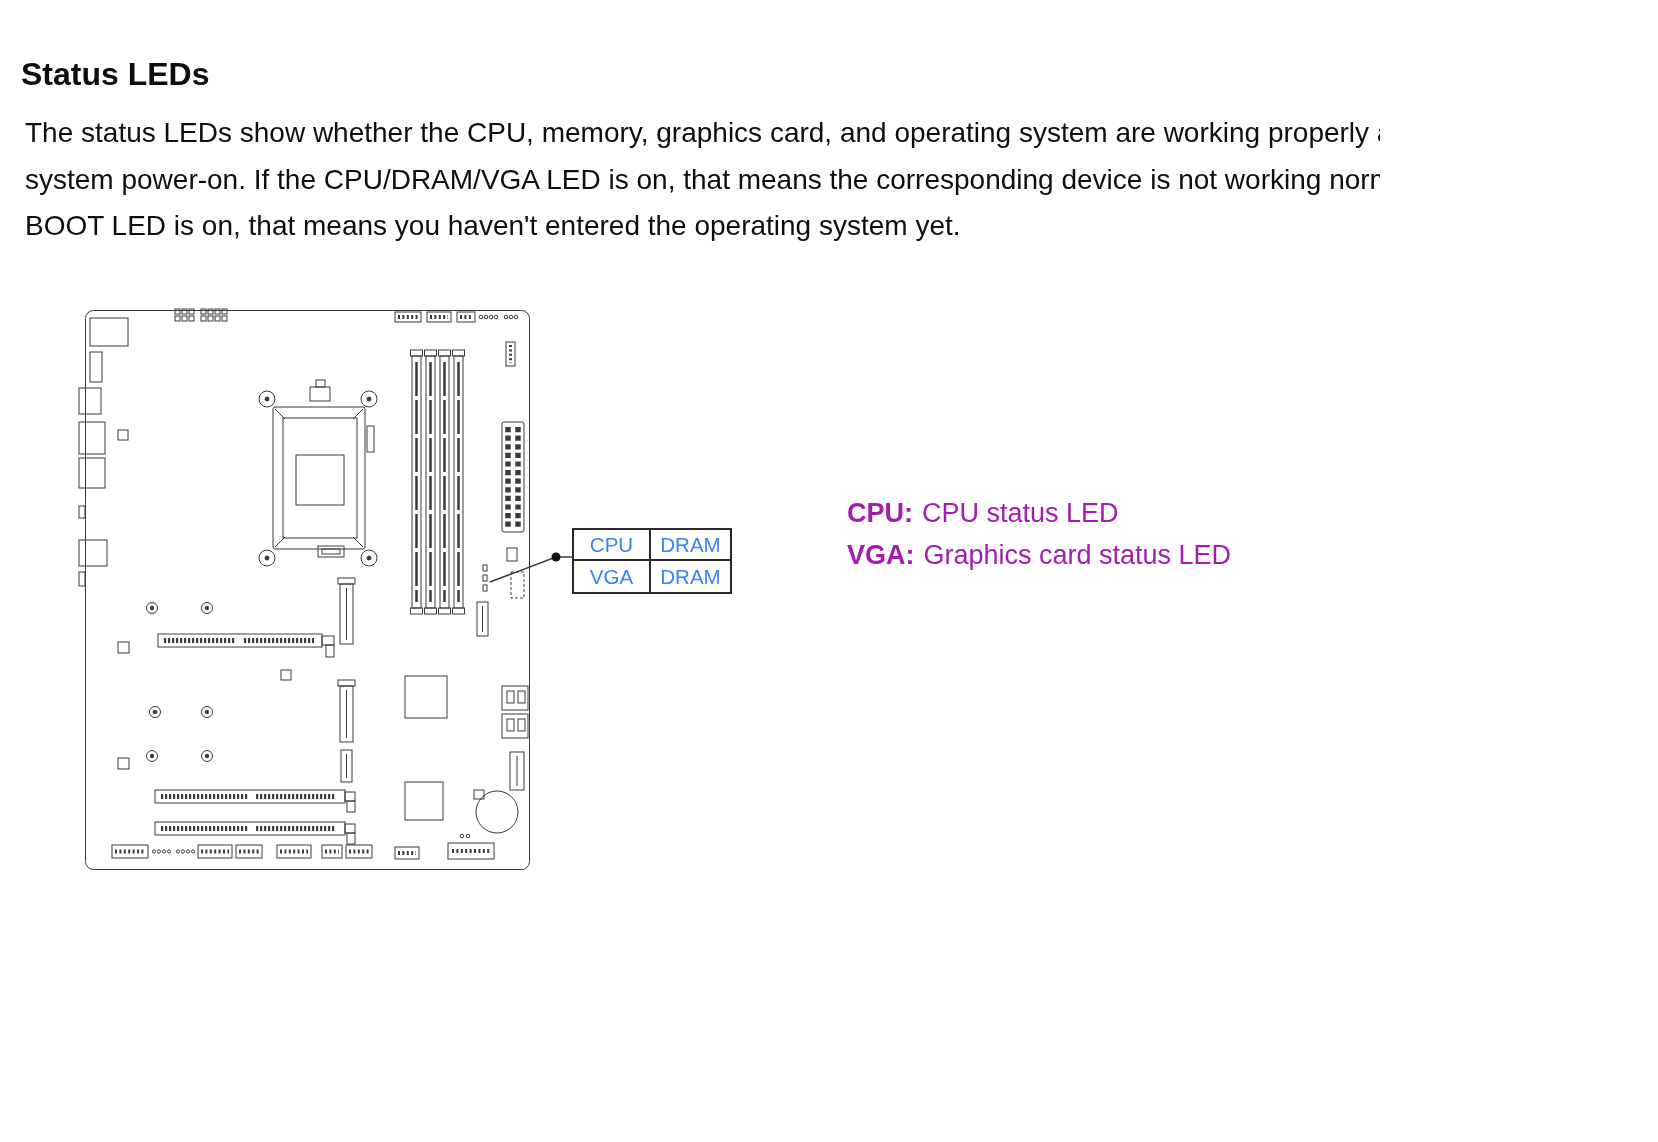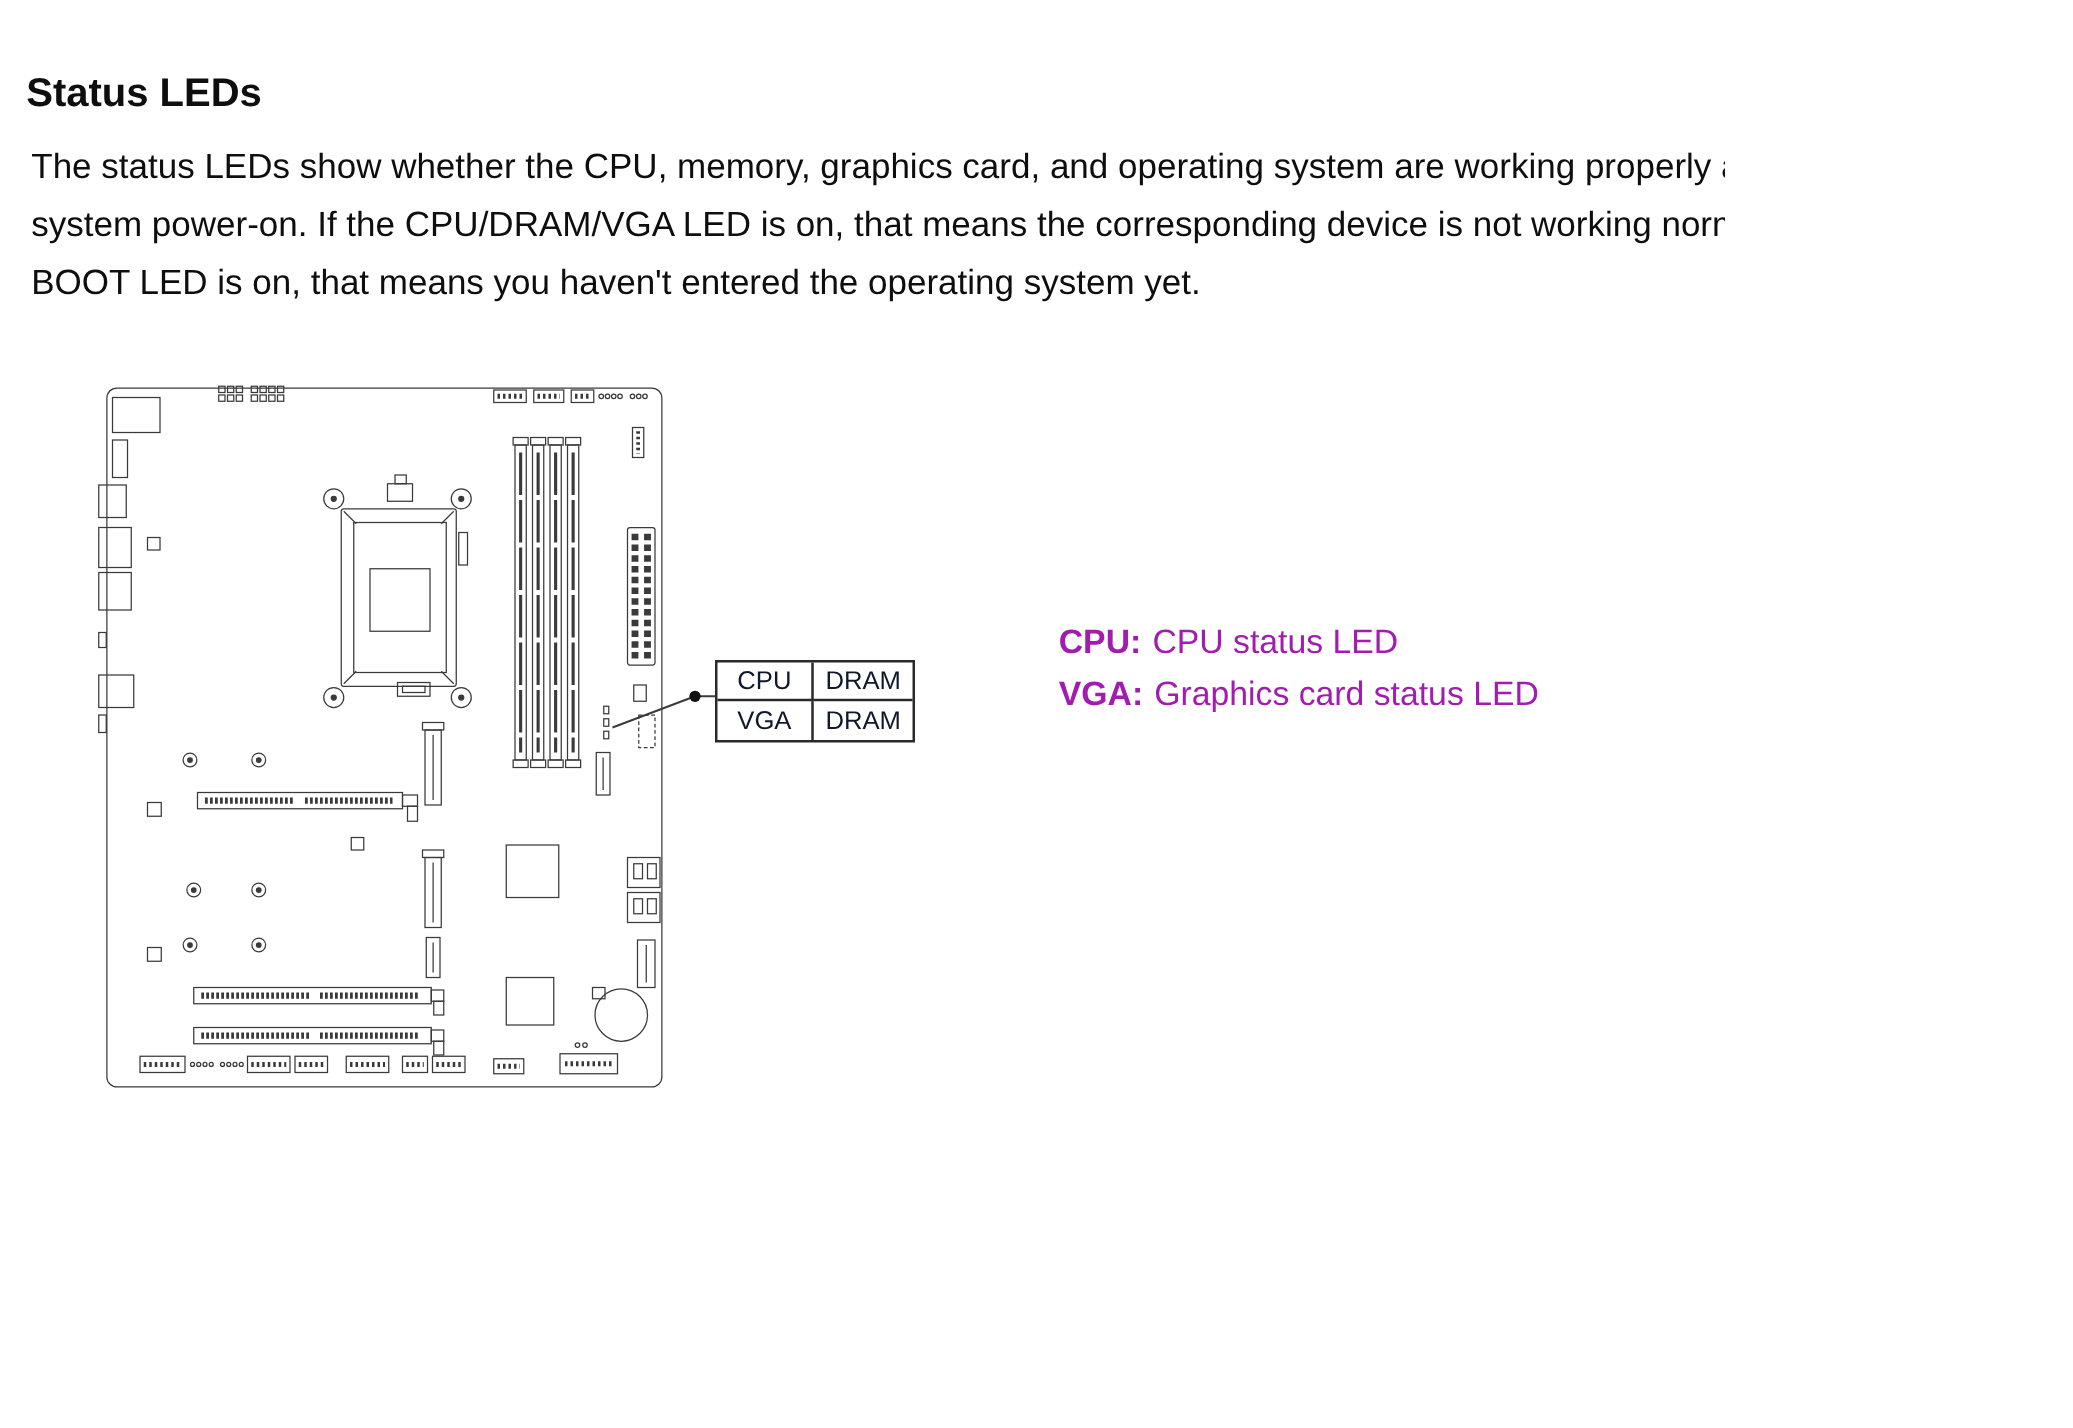--- a/index.html
+++ b/index.html
@@ -16,21 +16,21 @@
     font-size:28px; line-height:46.5px; color:#0e0e0e;
   }
   .diagram-svg { position:absolute; left:78px; top:300px; }
   .callout-table {
     position:absolute; left:572px; top:528px;
     display:grid; grid-template-columns:77px 79px; grid-auto-rows:31px;
     border:2px solid #2a2a2a; background:#fff;
   }
   .callout-cell {
     display:flex; align-items:center; justify-content:center;
-    font-size:20.5px; color:#0f172a;
+    font-size:20.5px; color:#3b82f6;
     border-right:2px solid #2a2a2a; border-bottom:2px solid #2a2a2a;
   }
   .callout-cell:nth-child(2n) { border-right:none; }
   .callout-cell:nth-child(n+3) { border-bottom:none; }
   .legend {
     position:absolute; left:847px; top:492px;
     font-size:27px; line-height:42px; color:#a21caf;
   }
   .legend-term { font-weight:700; }
   .legend-desc { margin-left:0.33em; }

